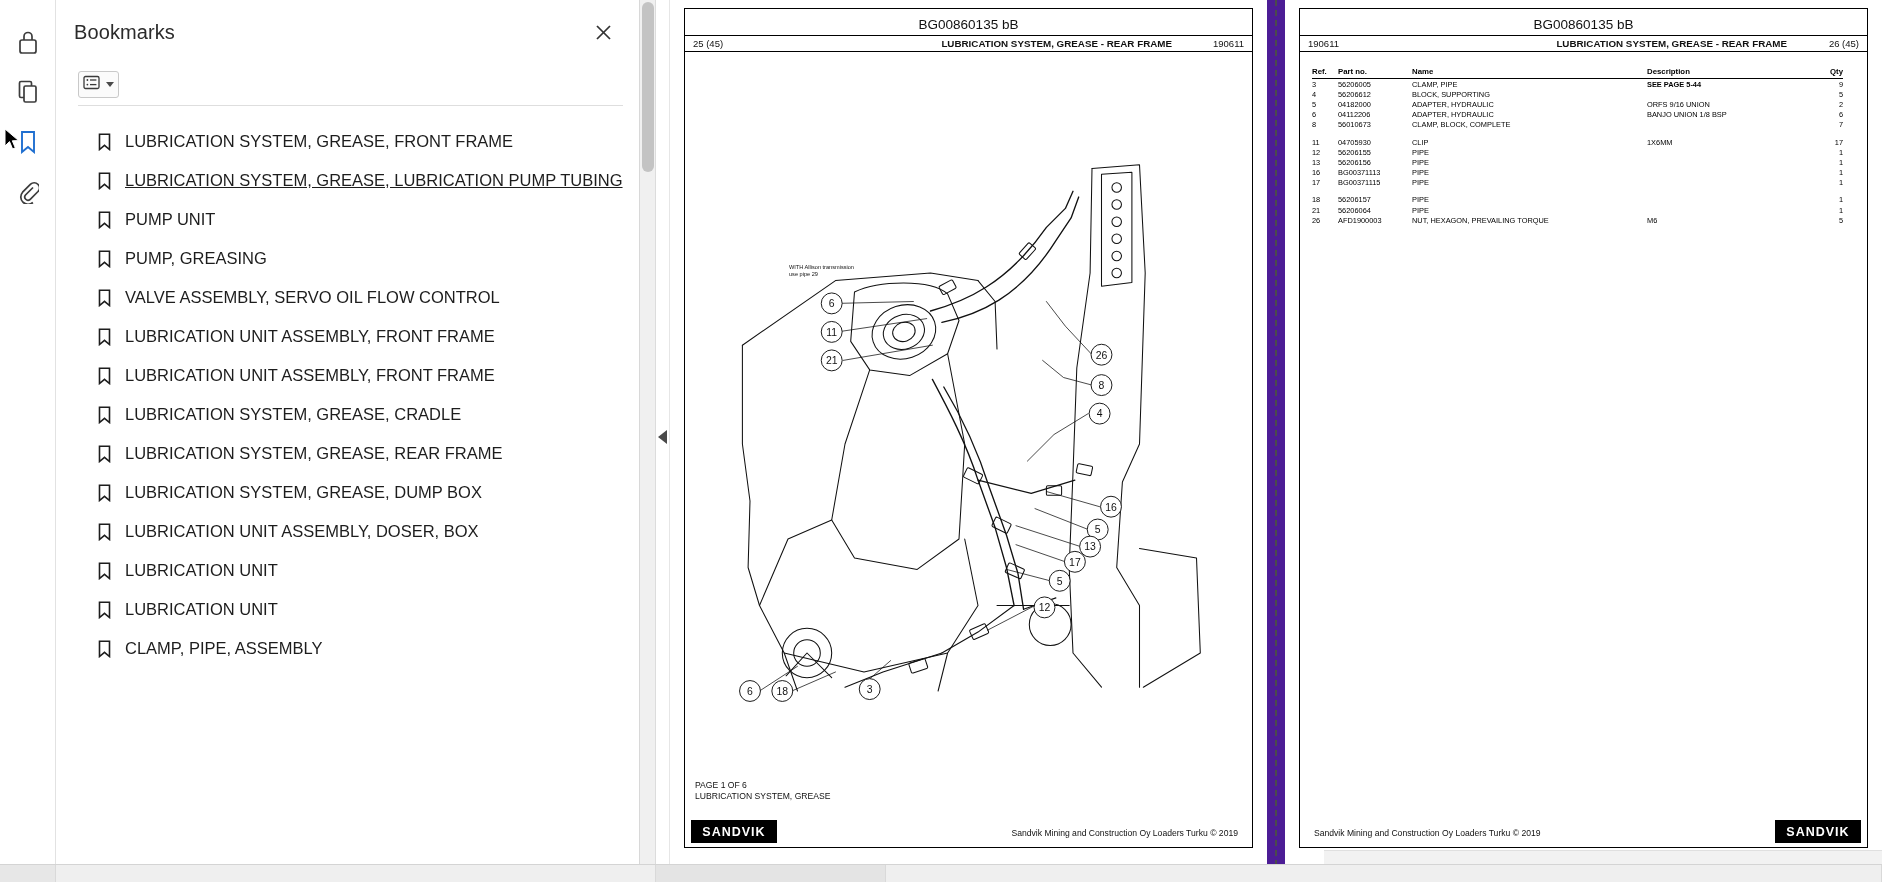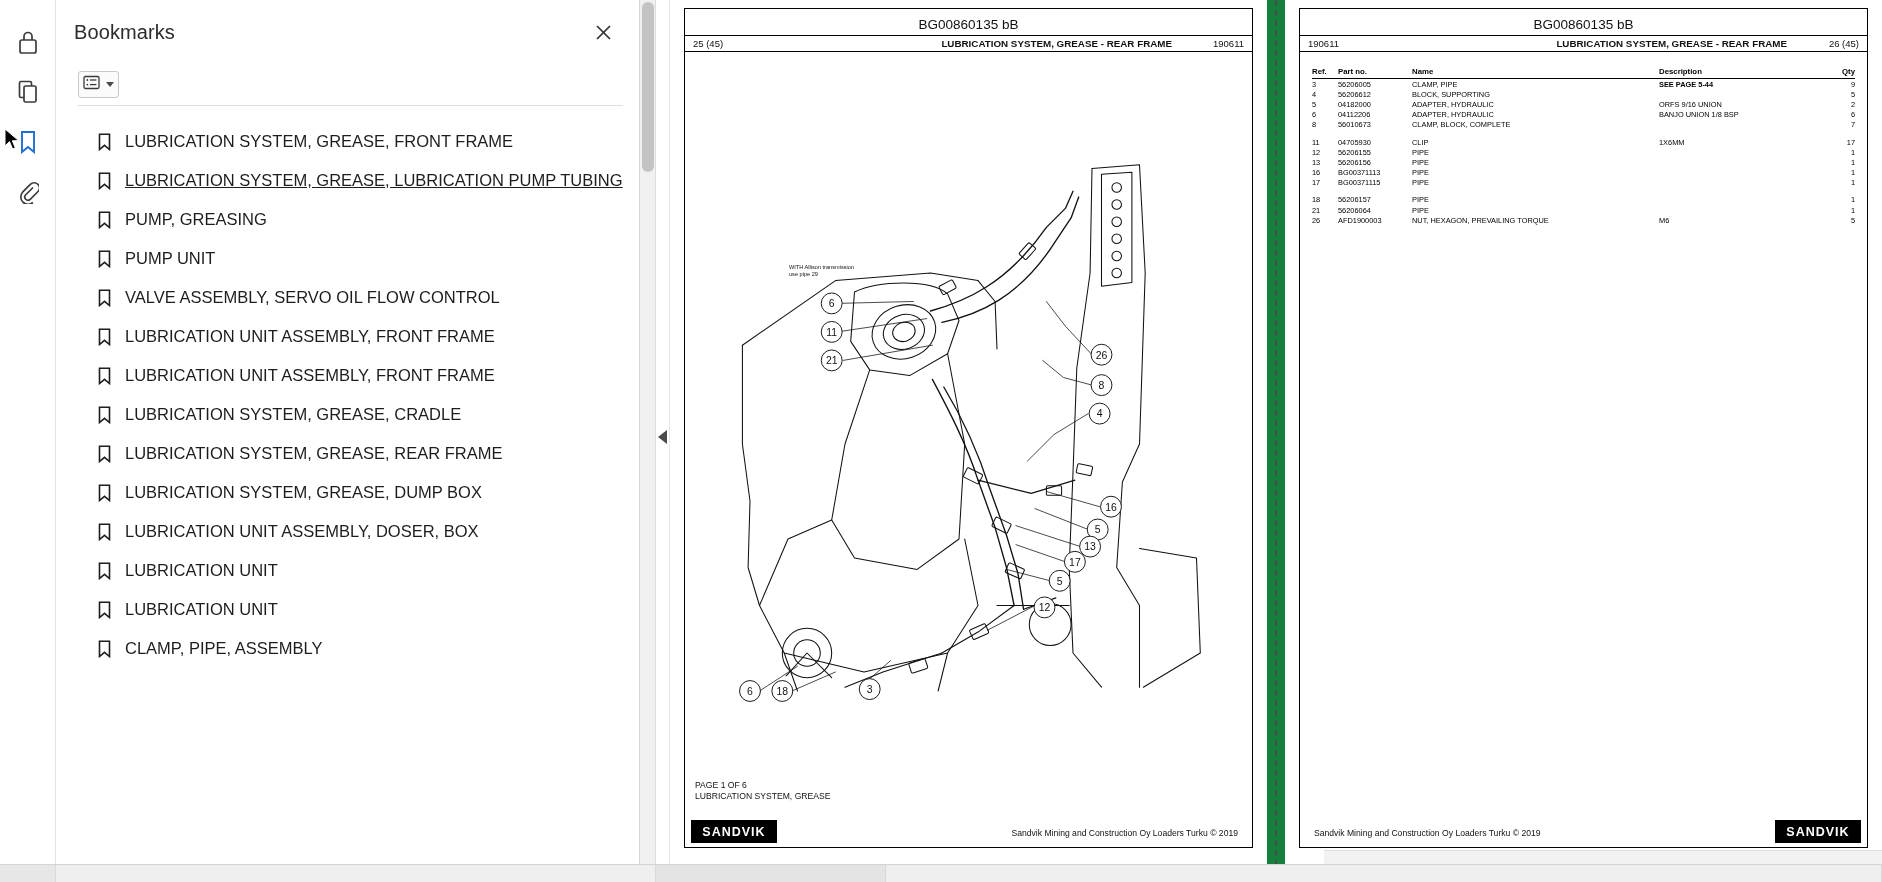--- a/index.html
+++ b/index.html
@@ -163,21 +163,21 @@
     border-top: 7px solid transparent;
     border-bottom: 7px solid transparent;
     border-right: 9px solid #4a4a4a;
     cursor: pointer;
   }
 
   
   .viewer {
     flex: 1 1 auto;
     height: 882px;
-    background: #15803d;
+    background: #4c1d95;
     position: relative;
     overflow: hidden;
   }
   .pages {
     position: relative;
     display: flex;
     flex-direction: row;
     height: 866px;
   }
   .page {
@@ -245,21 +245,21 @@
     position: absolute;
     left: 10px; bottom: 44px;
     font-size: 8.6px;
     line-height: 1.35;
     color: #111;
   }
 
   
   .parts {
     position: absolute;
-    left: 12px; right: 12px; top: 58px;
+    left: 12px; right: 24px; top: 58px;
     font-size: 7.4px;
     color: #000;
   }
   .parts table { width: 100%; border-collapse: collapse; }
   .parts th {
     text-align: left;
     font-weight: bold;
     font-size: 7.8px;
     padding: 0 0 2px 0;
     border-bottom: 1px solid #000;
@@ -391,29 +391,29 @@
             </svg>
           </span>
           <span class="bm-label">LUBRICATION SYSTEM, GREASE, LUBRICATION PUMP TUBING</span>
         </div>
         <div class="bm-item">
           <span class="bm-icon">
             <svg width="13" height="18" viewBox="0 0 13 18" fill="none" stroke="#1d1d1d" stroke-width="1.6">
               <path d="M1.5 1.3h10v15.2l-5-4.1-5 4.1z"></path>
             </svg>
           </span>
+          <span class="bm-label">PUMP UNIT</span>
+        </div>
+        <div class="bm-item">
+          <span class="bm-icon">
+            <svg width="13" height="18" viewBox="0 0 13 18" fill="none" stroke="#1d1d1d" stroke-width="1.6">
+              <path d="M1.5 1.3h10v15.2l-5-4.1-5 4.1z"></path>
+            </svg>
+          </span>
           <span class="bm-label">PUMP, GREASING</span>
-        </div>
-        <div class="bm-item">
-          <span class="bm-icon">
-            <svg width="13" height="18" viewBox="0 0 13 18" fill="none" stroke="#1d1d1d" stroke-width="1.6">
-              <path d="M1.5 1.3h10v15.2l-5-4.1-5 4.1z"></path>
-            </svg>
-          </span>
-          <span class="bm-label">PUMP UNIT</span>
         </div>
         <div class="bm-item">
           <span class="bm-icon">
             <svg width="13" height="18" viewBox="0 0 13 18" fill="none" stroke="#1d1d1d" stroke-width="1.6">
               <path d="M1.5 1.3h10v15.2l-5-4.1-5 4.1z"></path>
             </svg>
           </span>
           <span class="bm-label">VALVE ASSEMBLY, SERVO OIL FLOW CONTROL</span>
         </div>
         <div class="bm-item">

